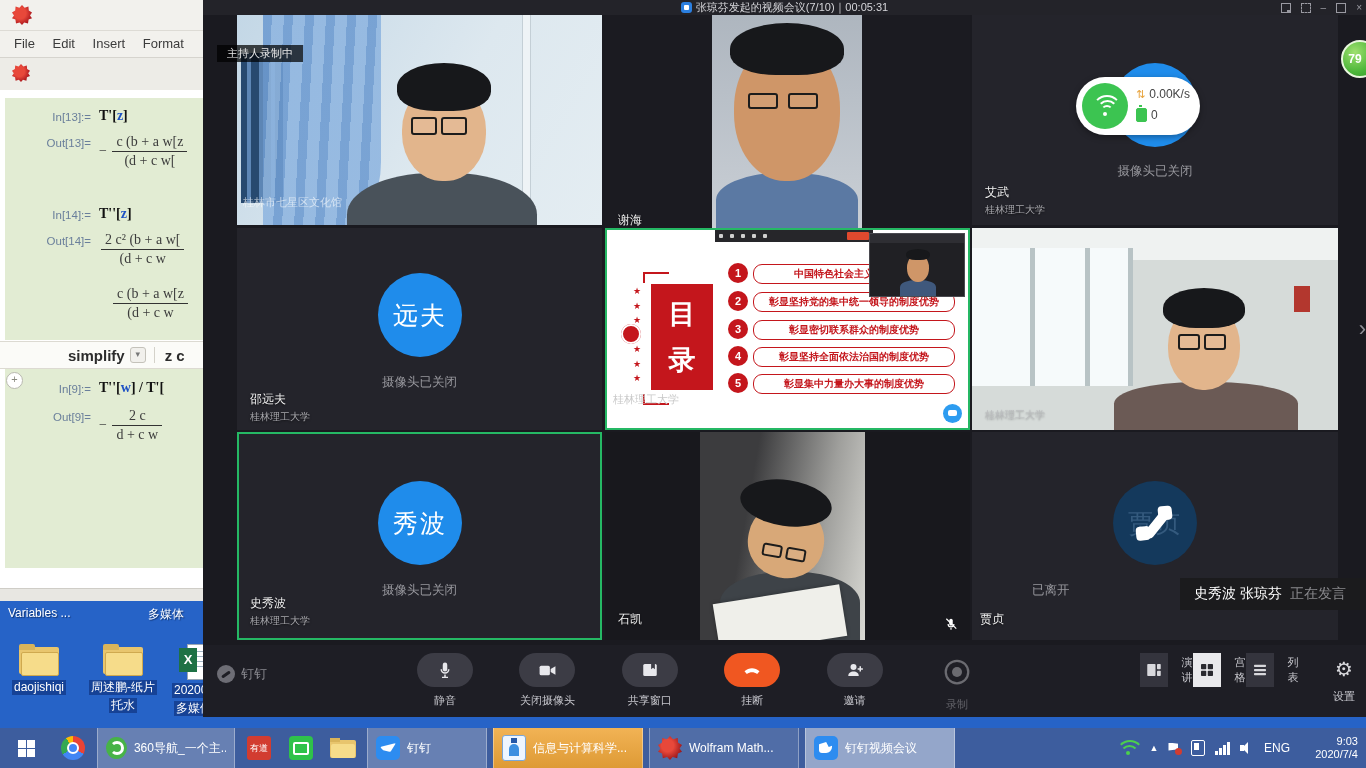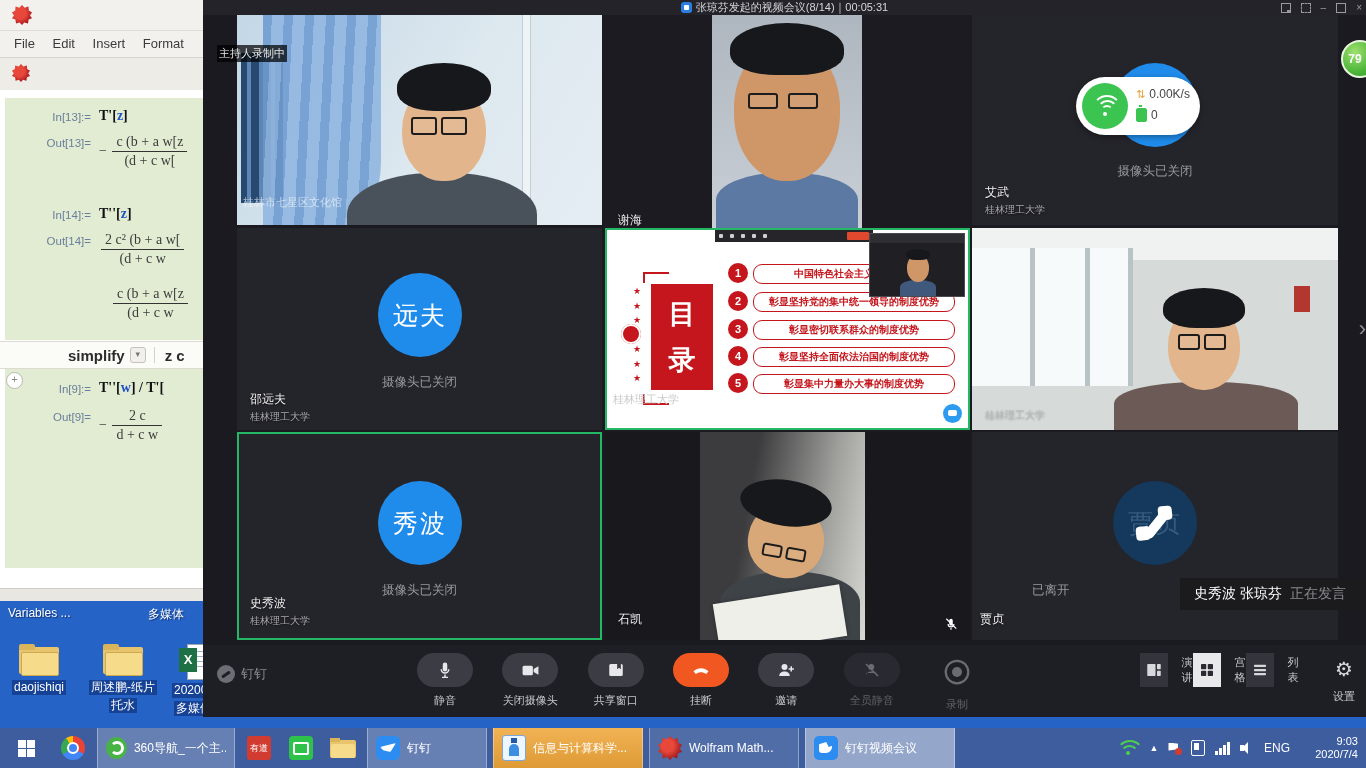--- a/index.html
+++ b/index.html
@@ -64,21 +64,21 @@
 
   .tile{position:absolute;background:#24242b;}
   .tile .video{position:absolute;inset:0;overflow:hidden;}
   .speaking{box-shadow:inset 0 0 0 2px #25b864;}
   .tl-name{position:absolute;left:13px;font-size:12px;color:#f2f2f2;text-shadow:0 1px 2px rgba(0,0,0,.6);}
   .tl-org{position:absolute;left:13px;font-size:10px;color:#a8a8ad;text-shadow:0 1px 2px rgba(0,0,0,.6);}
   .avatar{position:absolute;width:84px;height:84px;border-radius:50%;background:#1f8ceb;color:#fff;
           display:flex;align-items:center;justify-content:center;font-size:25px;letter-spacing:2px;}
   .camoff{position:absolute;left:0;width:100%;text-align:center;font-size:12.5px;color:#98989e;}
 
-  .host-badge{position:absolute;left:-20px;top:30px;background:rgba(0,0,0,.72);color:#e8e8e8;font-size:11px;line-height:17px;padding:0 2px;}
+  .host-badge{position:absolute;left:-20px;top:30px;background:rgba(0,0,0,.72);color:#e8e8e8;font-size:11px;line-height:17px;padding:0 10px;}
   .host-caption{position:absolute;left:6px;top:180px;font-size:11px;color:rgba(255,255,255,.6);}
 
   
   .scene-host{background:linear-gradient(120deg,#c3d7e6,#dde8ef 55%,#e4edf2);}
   .sc-window{position:absolute;left:4px;top:38px;width:42px;height:150px;background:#27496f;}
   .sc-window i{position:absolute;top:0;bottom:0;width:4px;background:#5d86b5;}
   .sc-curtain{position:absolute;left:26px;top:0;width:118px;height:100%;
               background:repeating-linear-gradient(93deg,#6f9cd1 0 9px,#90b6e0 9px 21px);opacity:.9;border-radius:0 0 30% 0;}
   .sc-pipe{position:absolute;left:78%;top:0;width:7px;height:100%;background:#eef3f6;border-left:1px solid #c4cfd6;border-right:1px solid #c4cfd6;}
   .person{position:absolute;}
@@ -335,21 +335,21 @@
               <span class="den">d + c w</span>
             </span>
         </div>
       </div>
     </div>
     <div class="mm-bottom"></div>
   </div>
 
   <div id="conference">
     <div class="cf-titlebar">
-      <div class="cf-title"><span class="cf-title-icon"></span><span>张琼芬发起的视频会议(8/14)｜00:05:31</span></div>
+      <div class="cf-title"><span class="cf-title-icon"></span><span>张琼芬发起的视频会议(7/10)｜00:05:31</span></div>
       <div class="wc">
         <span class="sq inner"></span>
         <span class="sq" style="border-style:dashed;"></span>
         <span class="g">–</span>
         <span class="sq"></span>
         <span class="g">×</span>
       </div>
     </div>
 
     <div class="tile" style="left:34px;top:15px;width:365px;height:210px;">
@@ -590,30 +590,20 @@
           <div class="pill">
               <svg width="18" height="18" viewBox="0 0 24 24" fill="currentColor">
                 <circle cx="10" cy="8" r="4"></circle>
                 <path d="M3 20c0-4 3-6 7-6s7 2 7 6z"></path>
                 <path d="M18 7h2v2.5h2.5v2H20V14h-2v-2.5h-2.5v-2H18z"></path>
               </svg>
             </div>
           <div class="clabel">邀请</div>
         </div>
         <div class="cbtn dim">
-          <div class="pill">
-              <svg width="18" height="18" viewBox="0 0 24 24" fill="currentColor">
-                <circle cx="11" cy="8" r="4"></circle>
-                <path d="M4 20c0-4 3-6 7-6 2.4 0 4.4.7 5.7 2H4z"></path>
-                <path d="M4 4l16 16" stroke="currentColor" stroke-width="2"></path>
-              </svg>
-            </div>
-          <div class="clabel">全员静音</div>
-        </div>
-        <div class="cbtn dim">
           <div class="pill circle">
               <svg width="30" height="30" viewBox="0 0 24 24">
                 <circle cx="12" cy="12" r="9" fill="none" stroke="currentColor" stroke-width="1.8"></circle>
                 <circle cx="12" cy="12" r="4" fill="currentColor"></circle>
               </svg>
             </div>
           <div class="clabel">录制</div>
         </div>
       </div>
 

